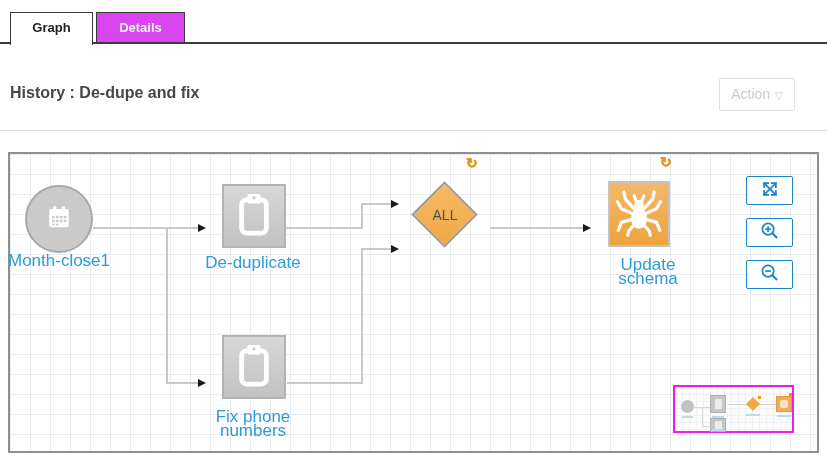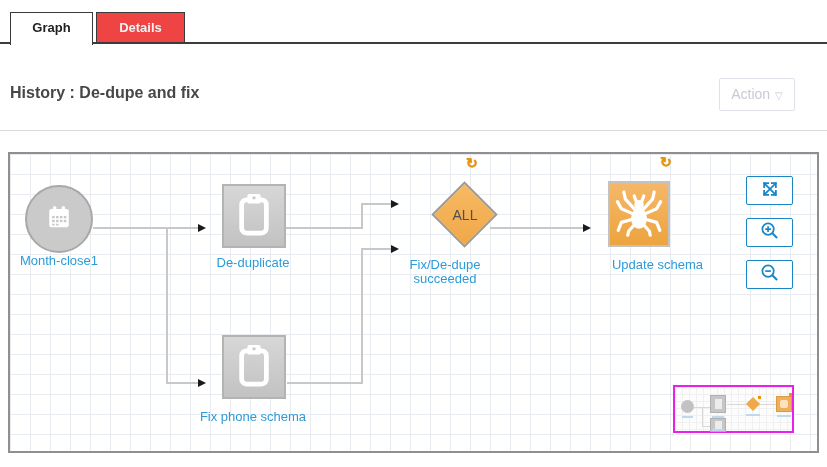--- a/index.html
+++ b/index.html
@@ -4,21 +4,21 @@
 <style>
   * { box-sizing: border-box; margin: 0; padding: 0; }
   html,body { width: 827px; height: 467px; background:#fff;
     font-family:"Liberation Sans", sans-serif; overflow:hidden; }
   #page { position:relative; width:827px; height:467px; background:#fff; }
 
   
   .tabbar-line { position:absolute; left:0; top:42px; width:827px; height:2px; background:#3c3c3e; }
   .tab { position:absolute; top:12px; height:31px; border:1px solid #3a3a3c;
     font-size:13px; font-weight:bold; text-align:center; line-height:29px;
-    background:#ef4444; color:#f2f2f2; cursor:pointer; }
+    background:#d946ef; color:#f2f2f2; cursor:pointer; }
   .tab.active { background:#fff; color:#222; height:33px; border-bottom:none; z-index:2; }
   #tab-graph   { left:10px;  width:83px; }
   #tab-details { left:96px;  width:89px; }
   #tab-history { left:188px; width:89px; }
 
   
   .page-title { position:absolute; left:10px; top:84px; font-size:16px; font-weight:bold; color:#474747; }
   .hdr-btn { position:absolute; top:78px; height:33px; background:#fff;
     border:1px solid #e0e0e8; border-radius:2px; color:#c9c9d3; font-size:14px;
     text-align:center; line-height:31px; cursor:default; }
@@ -39,35 +39,35 @@
     border-radius:50%; background:#cacaca; border:2px solid #a8a8a8;
     display:flex; align-items:center; justify-content:center; cursor:pointer; }
   .node-square { position:absolute; width:64px; height:64px;
     border:2px solid #b3b3b3; background:linear-gradient(#d7d7d7,#c2c2c2);
     display:flex; align-items:center; justify-content:center; cursor:pointer; }
   #node-dedup { left:212px; top:30px; }
   #node-fixphone { left:212px; top:181px; }
   .node-orange { position:absolute; left:598px; top:27px; width:62px; height:66px;
     border:2px solid #c2c2c2; background:linear-gradient(#f5b868,#eda33f);
     display:flex; align-items:center; justify-content:center; cursor:pointer; }
-  .node-diamond { position:absolute; left:402px; top:28px; width:66px; height:66px; cursor:pointer;margin-left:20px; }
+  .node-diamond { position:absolute; left:402px; top:28px; width:66px; height:66px; cursor:pointer; }
   .node-diamond .dshape { position:absolute; left:9px; top:9px; width:47px; height:47px;
     transform:rotate(45deg); background:linear-gradient(135deg,#f7b963,#f0a848);
     border:2px solid #9a9a9a; }
   .node-diamond .dtext { position:absolute; left:0; top:0; width:66px; height:66px;
     display:flex; align-items:center; justify-content:center;
     font-size:14px; color:#4f4f4f; }
 
   .node-label { position:absolute; width:110px; text-align:center;
-    font-size:13px; line-height:14px; color:#2d9bd8; }
+    font-size:17px; line-height:14px; color:#2d9bd8; }
   #lbl-month  { left:-6px;  top:100px; }
   #lbl-dedup  { left:188px; top:102px; }
   #lbl-fixphone { left:188px; top:256px; }
   #lbl-diamond { left:380px; top:104px; }
-  #lbl-update { left:583px; top:104px;text-align:right; }
+  #lbl-update { left:583px; top:104px; }
 
   .badge { position:absolute; font-size:14px; font-weight:bold; color:#e8950c;
     text-shadow:0 0 1px #c27a08; }
   #badge-diamond { left:456px; top:1px; }
   #badge-update  { left:650px; top:0px; }
 
   
   .edge { position:absolute; background:#c8c8c8; }
   .ahead { position:absolute; width:0; height:0;
     border-top:4px solid transparent; border-bottom:4px solid transparent;
@@ -163,28 +163,27 @@
 
     <div class="node-square" id="node-fixphone">
       <span>
         <svg width="38" height="46" viewBox="0 0 40 48">
           <rect x="7" y="9" width="26" height="35" rx="5" fill="none" stroke="#fff" stroke-width="5"></rect>
           <rect x="13" y="3" width="14" height="10" rx="2" fill="#fff"></rect>
           <circle cx="20" cy="7" r="1.8" fill="#c9c9c9"></circle>
         </svg>
       </span>
     </div>
-    <div class="node-label" id="lbl-fixphone">Fix phone schema</div>
+    <div class="node-label" id="lbl-fixphone">Fix phone numbers</div>
 
     <div class="node-diamond">
       <div class="dshape"></div>
       <div class="dtext">ALL</div>
     </div>
     <div class="badge" id="badge-diamond">↻</div>
-    <div class="node-label" id="lbl-diamond">Fix/De-dupe succeeded</div>
 
     <div class="node-orange">
       <span>
         <svg width="48" height="52" viewBox="0 0 60 64">
           <g stroke="#fff" stroke-width="4" stroke-linecap="round" stroke-linejoin="round" fill="none">
             <path d="M24 28 L13 16 L11 7"></path>
             <path d="M36 28 L47 16 L49 7"></path>
             <path d="M22 34 L8 28 L3 19"></path>
             <path d="M38 34 L52 28 L57 19"></path>
             <path d="M22 41 L8 45 L4 55"></path>

